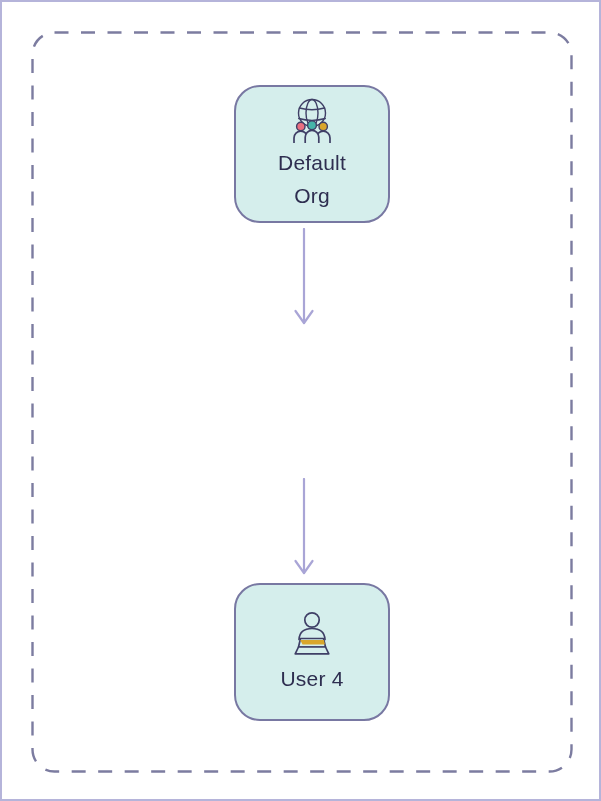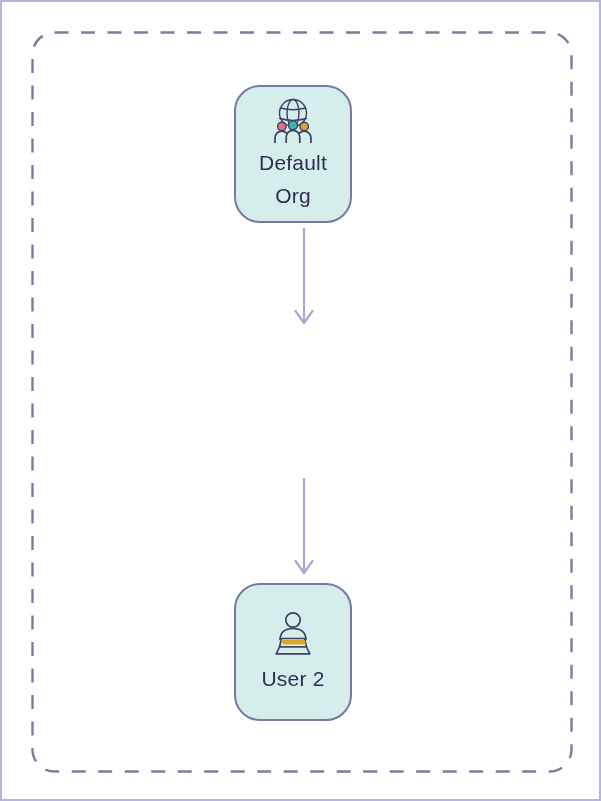--- a/index.html
+++ b/index.html
@@ -32,21 +32,21 @@
   }
   .boundary-rect {
     fill: none;
     stroke: var(--boundary-dash);
     stroke-width: 2.4;
     stroke-dasharray: 14 12.5;
   }
   .node {
     position: absolute;
     left: 232px;
-    width: 118px;
+    width: 156px;
     height: 138px;
     background: var(--node-fill);
     border: 2px solid var(--node-border);
     border-radius: 26px;
     display: flex;
     flex-direction: column;
     align-items: center;
     justify-content: center;
     gap: 3px;
   }
@@ -129,16 +129,16 @@
 
       <path class="ic fill-bg" d="M 16,30.5 C 16.5,22.5 21.5,19.5 29,19.5 C 36.5,19.5 41.5,22.5 42,30.5"></path>
 
       <circle class="ic fill-bg" cx="29" cy="11" r="7.2"></circle>
 
       <polygon class="ic fill-bg" points="17.5,29.5 40.5,29.5 42.5,38 15.5,38"></polygon>
       <polygon class="fill-gold" points="17.2,31 40.9,31 41.9,35.5 19.5,35.5"></polygon>
 
       <polygon class="ic fill-bg" points="15.5,38 42.5,38 45.8,44.8 12.2,44.8"></polygon>
     </svg>
-    <div class="node-label">User 2</div>
+    <div class="node-label">User 4</div>
   </div>
 
 </div>
 
 </body></html>

